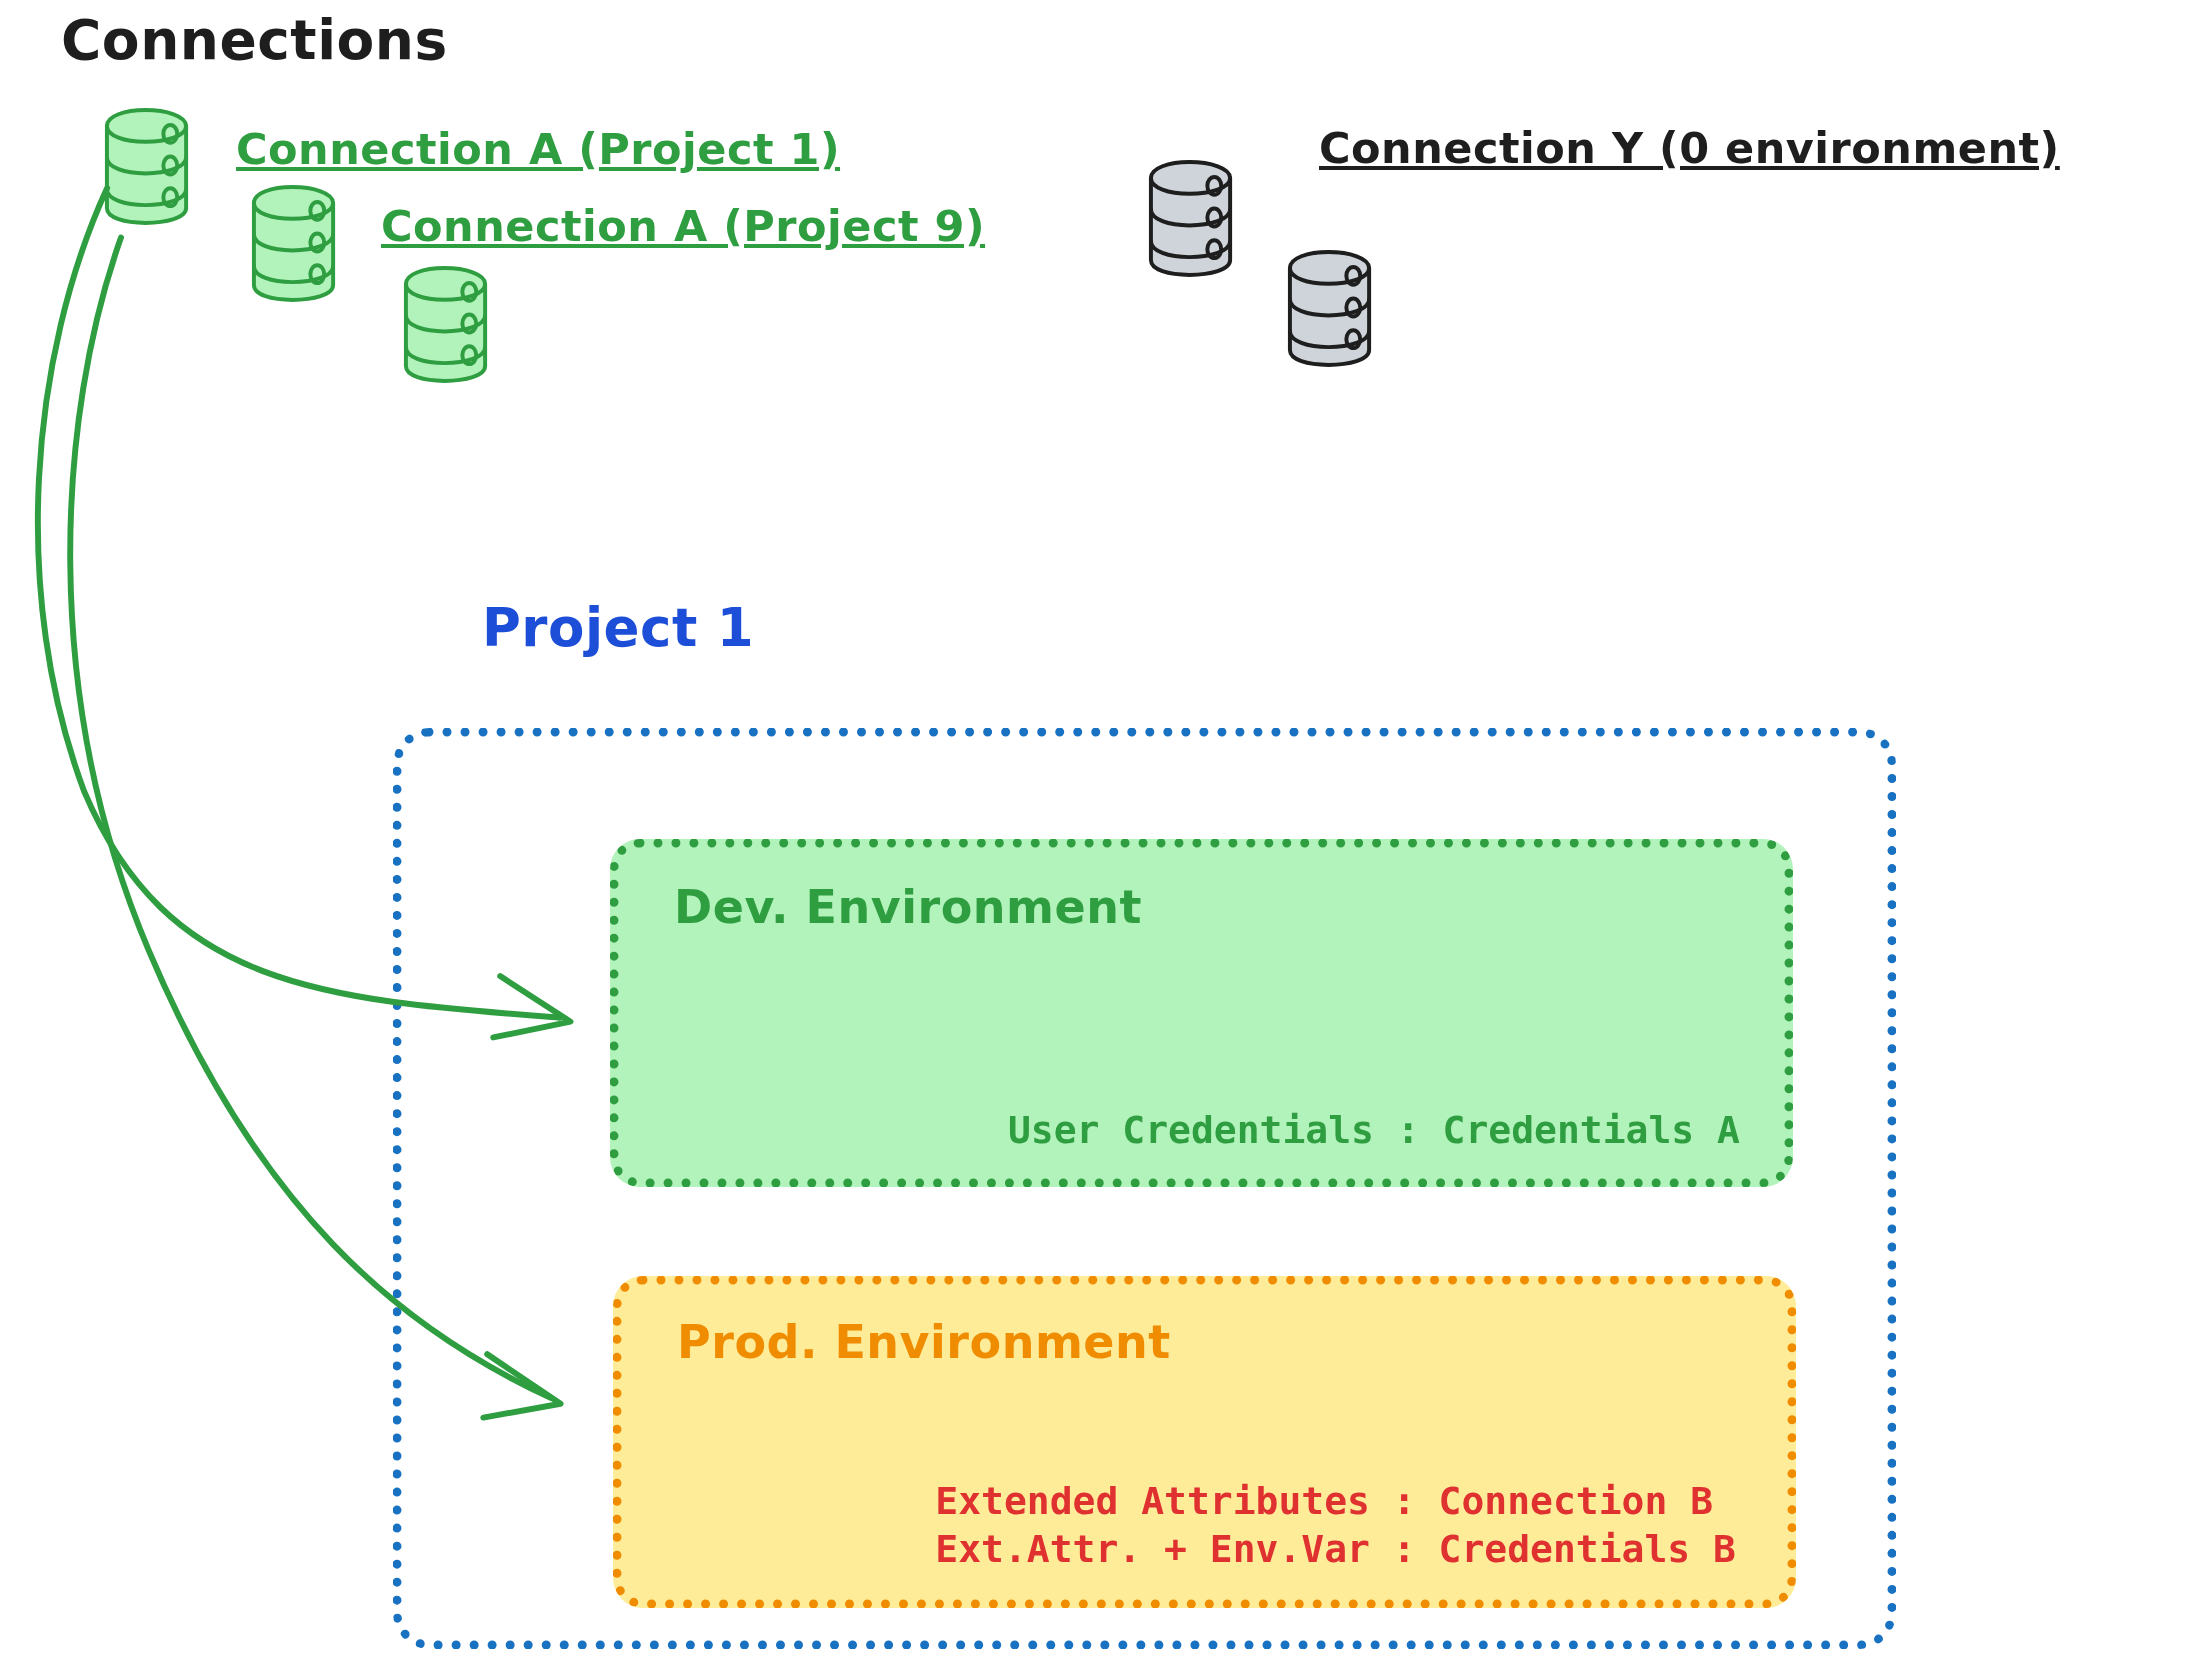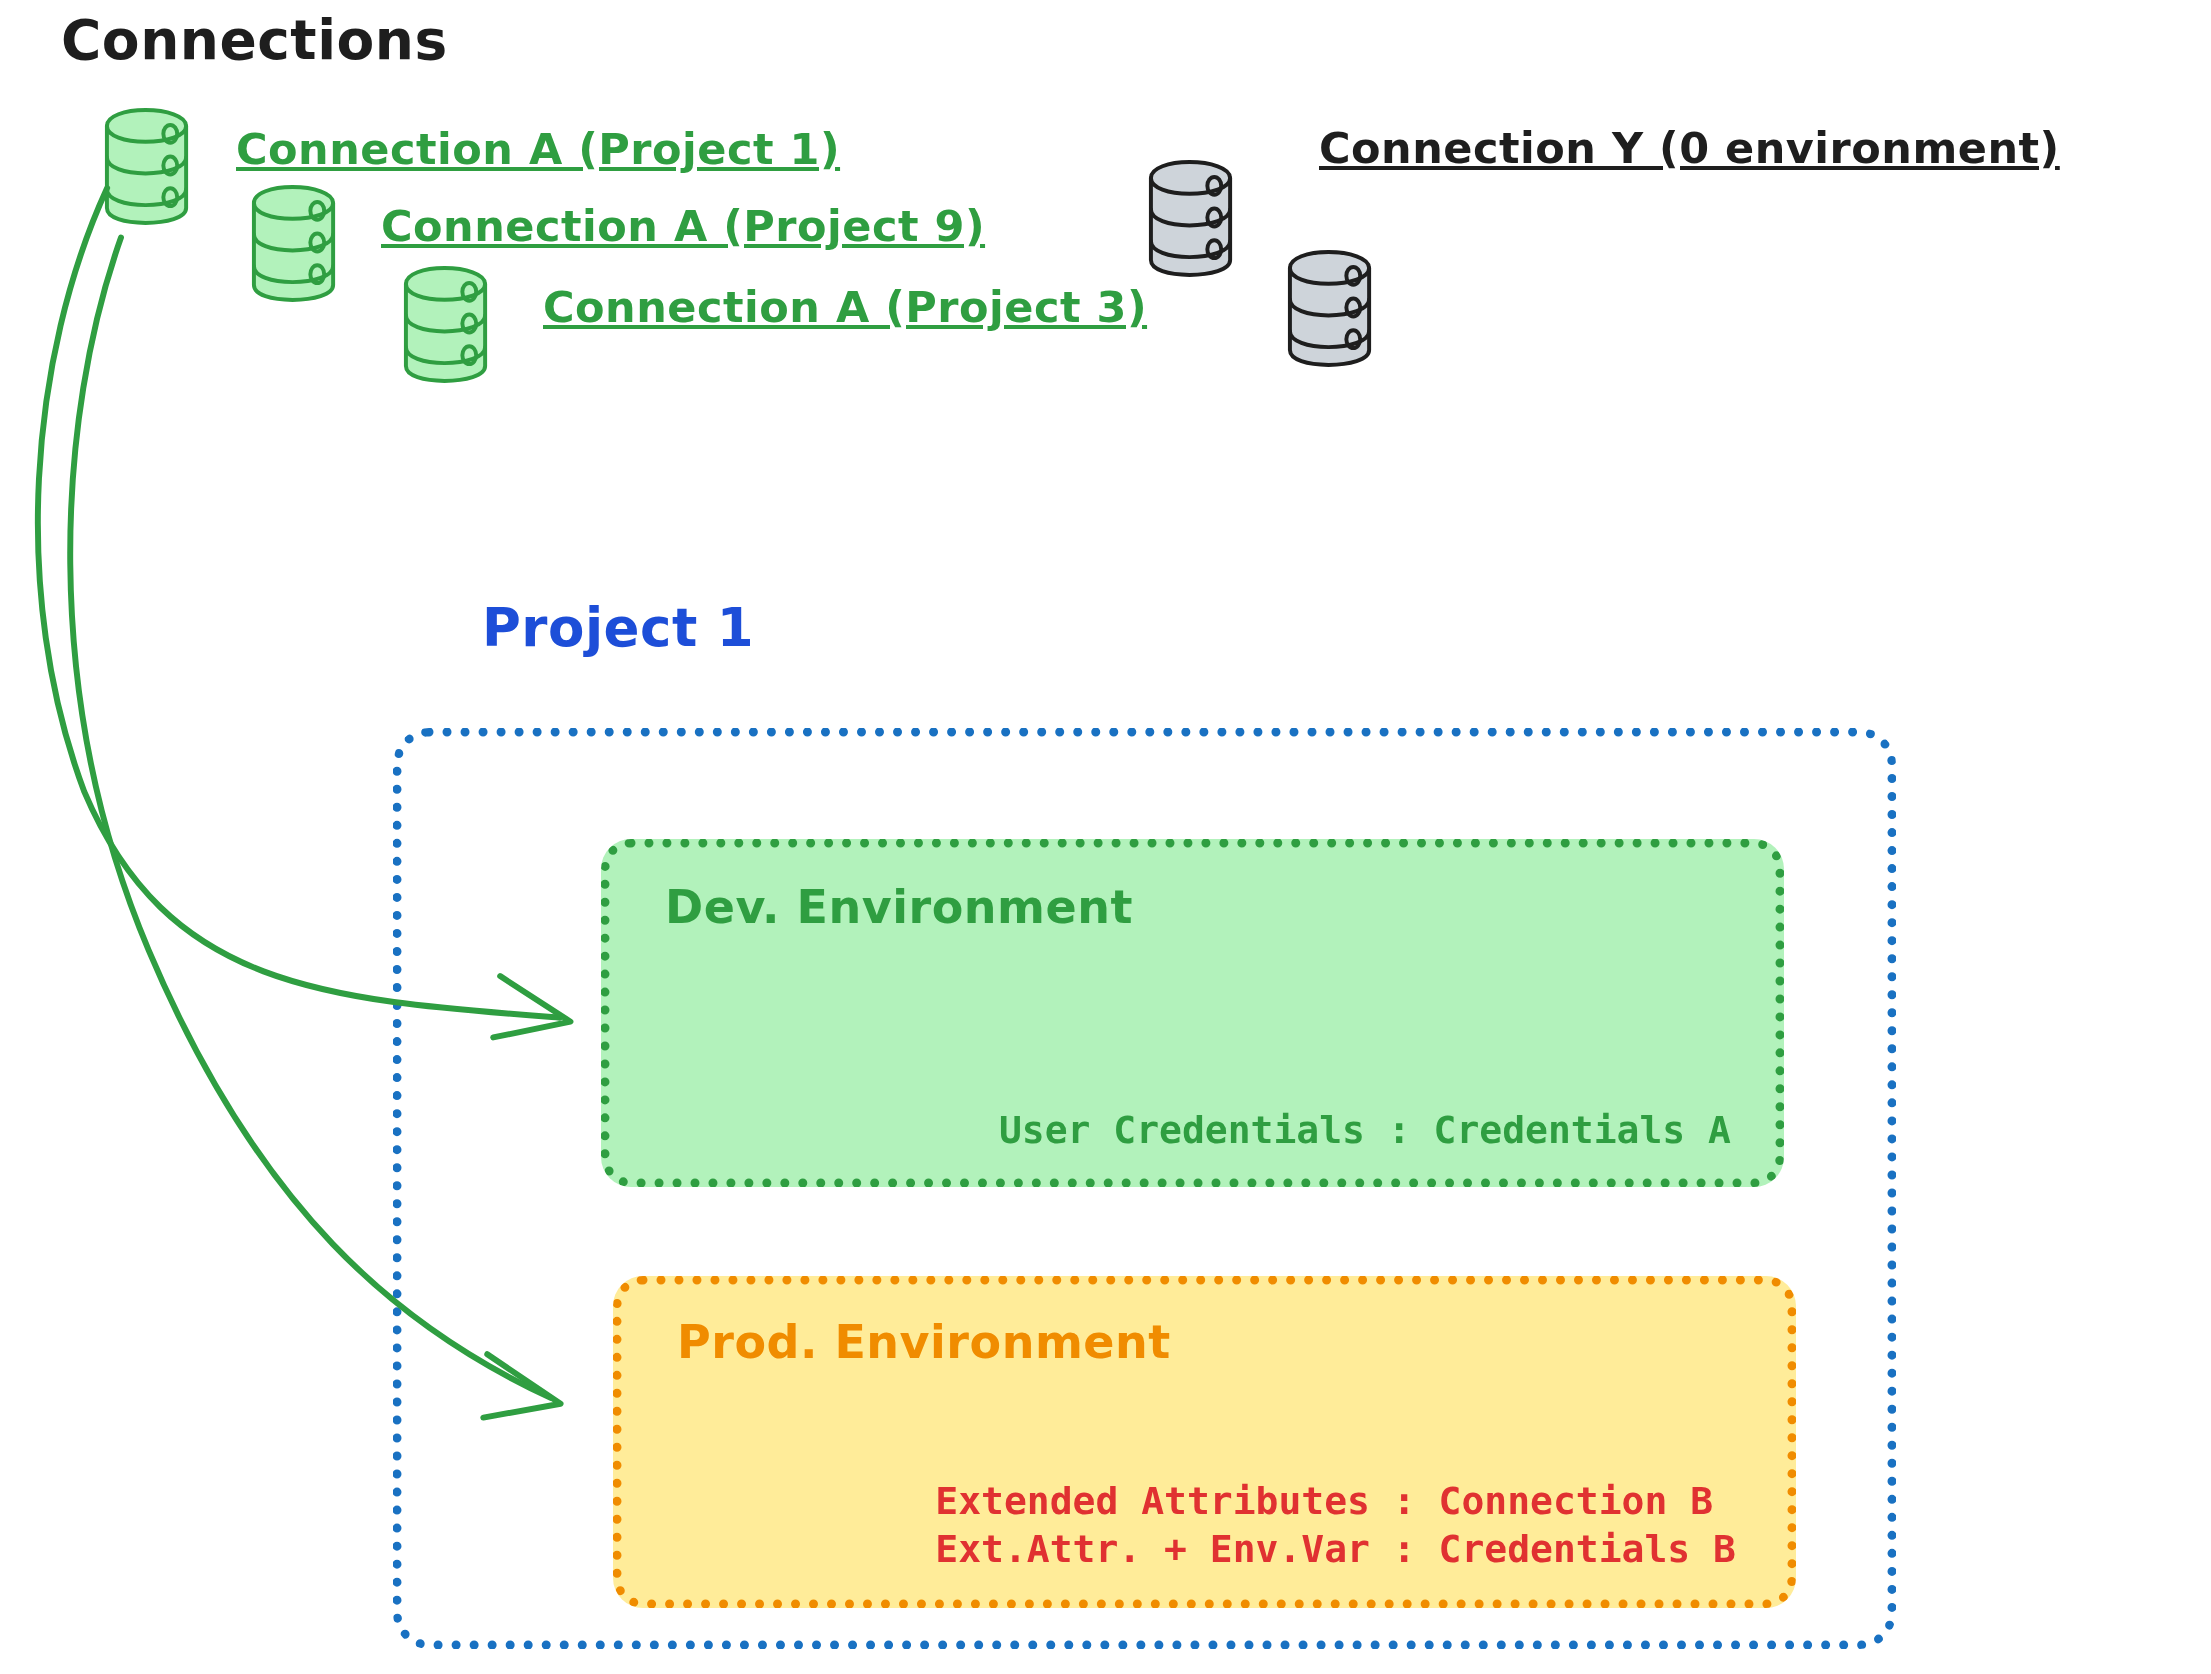--- a/index.html
+++ b/index.html
@@ -176,21 +176,20 @@
         <path d="M8 22 C8 12 26 6 47 6 C68 6 88 12 88 22 L88 105 C88 115 68 120 47 120 C26 120 8 115 8 105 Z"></path>
         <path d="M8 22 C8 32 26 38 47 38 C68 38 88 32 88 22" fill="none"></path>
         <path d="M8 54 C8 64 26 70 47 70 C68 70 88 64 88 54" fill="none"></path>
         <path d="M8 86 C8 96 26 102 47 102 C68 102 88 96 88 86" fill="none"></path>
         <ellipse cx="72" cy="30" rx="7" ry="9" fill="none"></ellipse>
         <ellipse cx="72" cy="62" rx="7" ry="9" fill="none"></ellipse>
         <ellipse cx="72" cy="94" rx="7" ry="9" fill="none"></ellipse>
       </g>
     </svg>
   </div>
-  <div class="conn-label conn-green hand" style="left:543px; top:282px;">Connection A (Project 3)</div>
 
   <div class="db" style="left:1143px; top:156px;">
     <svg width="99" height="124" viewBox="0 0 100 125">
       <g fill="#ced4da" stroke="#1e1e1e" stroke-width="4" stroke-linecap="round" stroke-linejoin="round">
         <path d="M8 22 C8 12 26 6 47 6 C68 6 88 12 88 22 L88 105 C88 115 68 120 47 120 C26 120 8 115 8 105 Z"></path>
         <path d="M8 22 C8 32 26 38 47 38 C68 38 88 32 88 22" fill="none"></path>
         <path d="M8 54 C8 64 26 70 47 70 C68 70 88 64 88 54" fill="none"></path>
         <path d="M8 86 C8 96 26 102 47 102 C68 102 88 96 88 86" fill="none"></path>
         <ellipse cx="72" cy="30" rx="7" ry="9" fill="none"></ellipse>
         <ellipse cx="72" cy="62" rx="7" ry="9" fill="none"></ellipse>
@@ -211,21 +210,21 @@
         <ellipse cx="72" cy="62" rx="7" ry="9" fill="none"></ellipse>
         <ellipse cx="72" cy="94" rx="7" ry="9" fill="none"></ellipse>
       </g>
     </svg>
   </div>
 
   <div id="project-title" class="hand">Project 1</div>
 
   <div id="project-box">
 
-    <div id="dev-box" style="left:199px; top:102px;">
+    <div id="dev-box" style="left:208px; top:102px;">
       <div id="dev-title" class="hand">Dev. Environment</div>
       <div id="dev-cred" class="mono">User Credentials : Credentials A</div>
     </div>
 
     <div id="prod-box" style="left:211px; top:525px;margin-top:14px;">
       <div id="prod-title" class="hand">Prod. Environment</div>
       <div id="prod-lines">
         <div class="prod-line mono">Extended Attributes : Connection B</div>
         <div class="prod-line mono">Ext.Attr. + Env.Var : Credentials B</div>
       </div>

